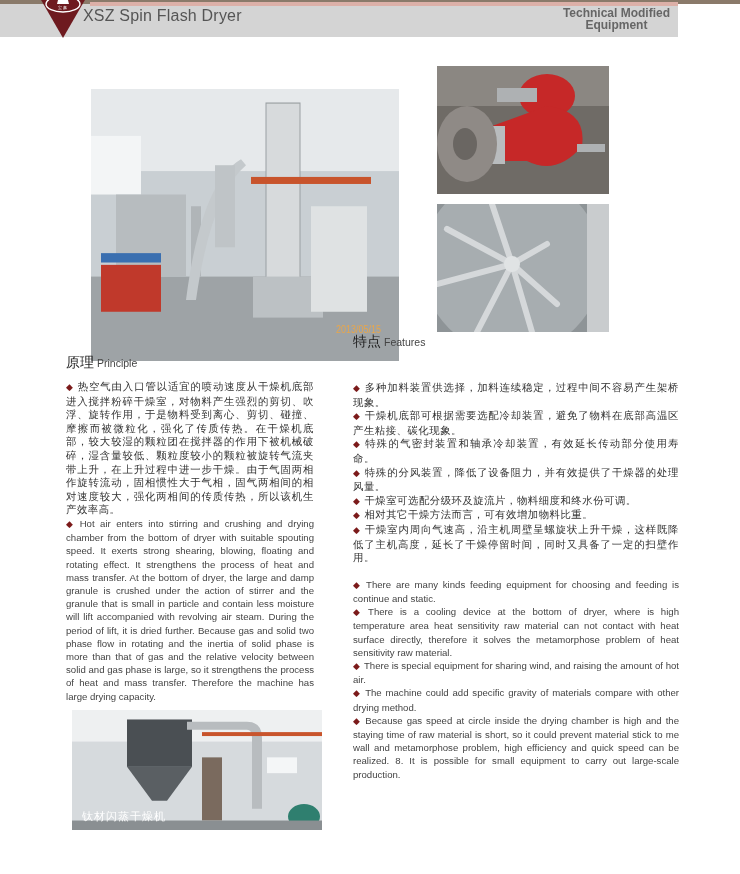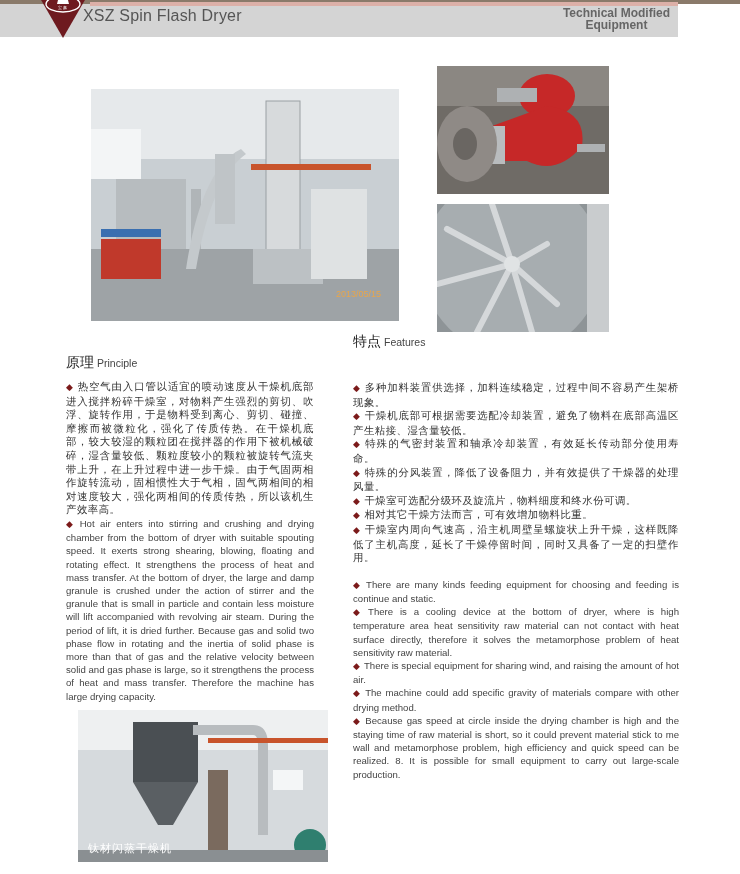--- a/index.html
+++ b/index.html
@@ -33,21 +33,21 @@
   <ellipse cx="30" cy="18" rx="17" ry="8" fill="none" stroke="#fff" stroke-width="1.4"></ellipse>
   <polygon points="27,6 33,6 36,18 24,18" fill="#fff"></polygon>
   <text x="25" y="23" font-size="4" fill="#fff">宝 鑫</text>
 </svg>
 <div class="header-title">XSZ Spin Flash Dryer</div>
 <div class="header-right">
   <div>Technical Modified</div>
   <div>Equipment</div>
 </div>
 
-<div class="photo" style="left:91px;top:89px;width:308px;height:232px;">
+<div class="photo" style="left:91px;top:89px;width:308px;height:272px;">
   <svg viewBox="0 0 308 232" preserveAspectRatio="none">
     <rect width="308" height="232" fill="#c9cfd3"></rect>
     <rect width="308" height="70" fill="#e6e9eb"></rect>
     <rect x="0" y="160" width="308" height="72" fill="#9ea3a6"></rect>
     <rect x="0" y="40" width="50" height="50" fill="#f3f5f6"></rect>
     <rect x="100" y="100" width="10" height="60" fill="#b0b5b8"></rect>
     <rect x="25" y="90" width="70" height="70" fill="#b7bcbf"></rect>
     <path d="M95,180 Q110,80 150,60 L155,65 Q120,90 105,180 Z" fill="#c4c9cc"></path>
     <rect x="124" y="65" width="20" height="70" fill="#bfc4c7"></rect>
     <rect x="175" y="12" width="34" height="150" fill="#d7dadc"></rect>
@@ -94,42 +94,42 @@
 </div>
 
 <div class="section-title" style="left:66px;top:354px;text-align:right;">
   <span>原理</span><span class="en">Principle</span>
 </div>
 <div class="col" style="left:66px;top:380px;width:248px;">
   <p class="zh"><span class="bullet">◆</span><span>热空气由入口管以适宜的喷动速度从干燥机底部进入搅拌粉碎干燥室，对物料产生强烈的剪切、吹浮、旋转作用，于是物料受到离心、剪切、碰撞、摩擦而被微粒化，强化了传质传热。在干燥机底部，较大较湿的颗粒团在搅拌器的作用下被机械破碎，湿含量较低、颗粒度较小的颗粒被旋转气流夹带上升，在上升过程中进一步干燥。由于气固两相作旋转流动，固相惯性大于气相，固气两相间的相对速度较大，强化两相间的传质传热，所以该机生产效率高。</span></p>
   <p><span class="bullet">◆</span><span>Hot air enters into stirring and crushing and drying chamber from the bottom of dryer with suitable spouting speed. It exerts strong shearing, blowing, floating and rotating effect. It strengthens the process of heat and mass transfer. At the bottom of dryer, the large and damp granule is crushed under the action of stirrer and the granule that is small in particle and contain less moisture will lift accompanied with revolving air steam. During the period of lift, it is dried further. Because gas and solid two phase flow in rotating and the inertia of solid phase is more than that of gas and the relative velocity between solid and gas phase is large, so it strengthens the process of heat and mass transfer. Therefore the machine has large drying capacity.</span></p>
 </div>
 
-<div class="photo" style="left:78px;top:710px;width:250px;height:152px;">
+<div class="photo" style="left:72px;top:710px;width:250px;height:120px;">
   <svg viewBox="0 0 250 152" preserveAspectRatio="none">
     <rect width="250" height="152" fill="#d6dadd"></rect>
     <rect x="0" y="0" width="250" height="40" fill="#eef0f1"></rect>
     <rect x="55" y="12" width="65" height="60" fill="#4a4f53"></rect>
     <polygon points="55,72 120,72 95,115 80,115" fill="#5a5f63"></polygon>
     <rect x="130" y="60" width="20" height="80" fill="#7a6a5e"></rect>
     <path d="M115,20 L175,20 Q185,20 185,35 L185,125" stroke="#b8bcbf" stroke-width="10" fill="none"></path>
     <rect x="130" y="28" width="120" height="5" fill="#c8542c"></rect>
     <rect x="195" y="60" width="30" height="20" fill="#f4f6f7"></rect>
     <circle cx="232" cy="135" r="16" fill="#2f7f6f"></circle>
     <rect x="0" y="140" width="250" height="12" fill="#8a8f92"></rect>
   </svg>
   <div class="caption">钛材闪蒸干燥机</div>
 </div>
 
 <div class="section-title" style="left:353px;top:333px;">
   <span>特点</span><span class="en">Features</span>
 </div>
 <div class="col" style="left:353px;top:381px;width:326px;">
   <p class="zh"><span class="bullet">◆</span><span>多种加料装置供选择，加料连续稳定，过程中间不容易产生架桥现象。</span></p>
-  <p class="zh"><span class="bullet">◆</span><span>干燥机底部可根据需要选配冷却装置，避免了物料在底部高温区产生粘接、湿含量较低。</span></p>
+  <p class="zh"><span class="bullet">◆</span><span>干燥机底部可根据需要选配冷却装置，避免了物料在底部高温区产生粘接、碳化现象。</span></p>
   <p class="zh"><span class="bullet">◆</span><span>特殊的气密封装置和轴承冷却装置，有效延长传动部分使用寿命。</span></p>
   <p class="zh"><span class="bullet">◆</span><span>特殊的分风装置，降低了设备阻力，并有效提供了干燥器的处理风量。</span></p>
   <p class="zh"><span class="bullet">◆</span><span>干燥室可选配分级环及旋流片，物料细度和终水份可调。</span></p>
   <p class="zh"><span class="bullet">◆</span><span>相对其它干燥方法而言，可有效增加物料比重。</span></p>
   <p class="zh"><span class="bullet">◆</span><span>干燥室内周向气速高，沿主机周壁呈螺旋状上升干燥，这样既降低了主机高度，延长了干燥停留时间，同时又具备了一定的扫壁作用。</span></p>
   <div class="gap"></div>
   <p><span class="bullet">◆</span><span>There are many kinds feeding equipment for choosing and feeding is continue and static.</span></p>
   <p><span class="bullet">◆</span><span>There is a cooling device at the bottom of dryer, where is high temperature area heat sensitivity raw material can not contact with heat surface directly, therefore it solves the metamorphose problem of heat sensitivity raw material.</span></p>
   <p><span class="bullet">◆</span><span>There is special equipment for sharing wind, and raising the amount of hot air.</span></p>
   <p><span class="bullet">◆</span><span>The machine could add specific gravity of materials compare with other drying method.</span></p>

